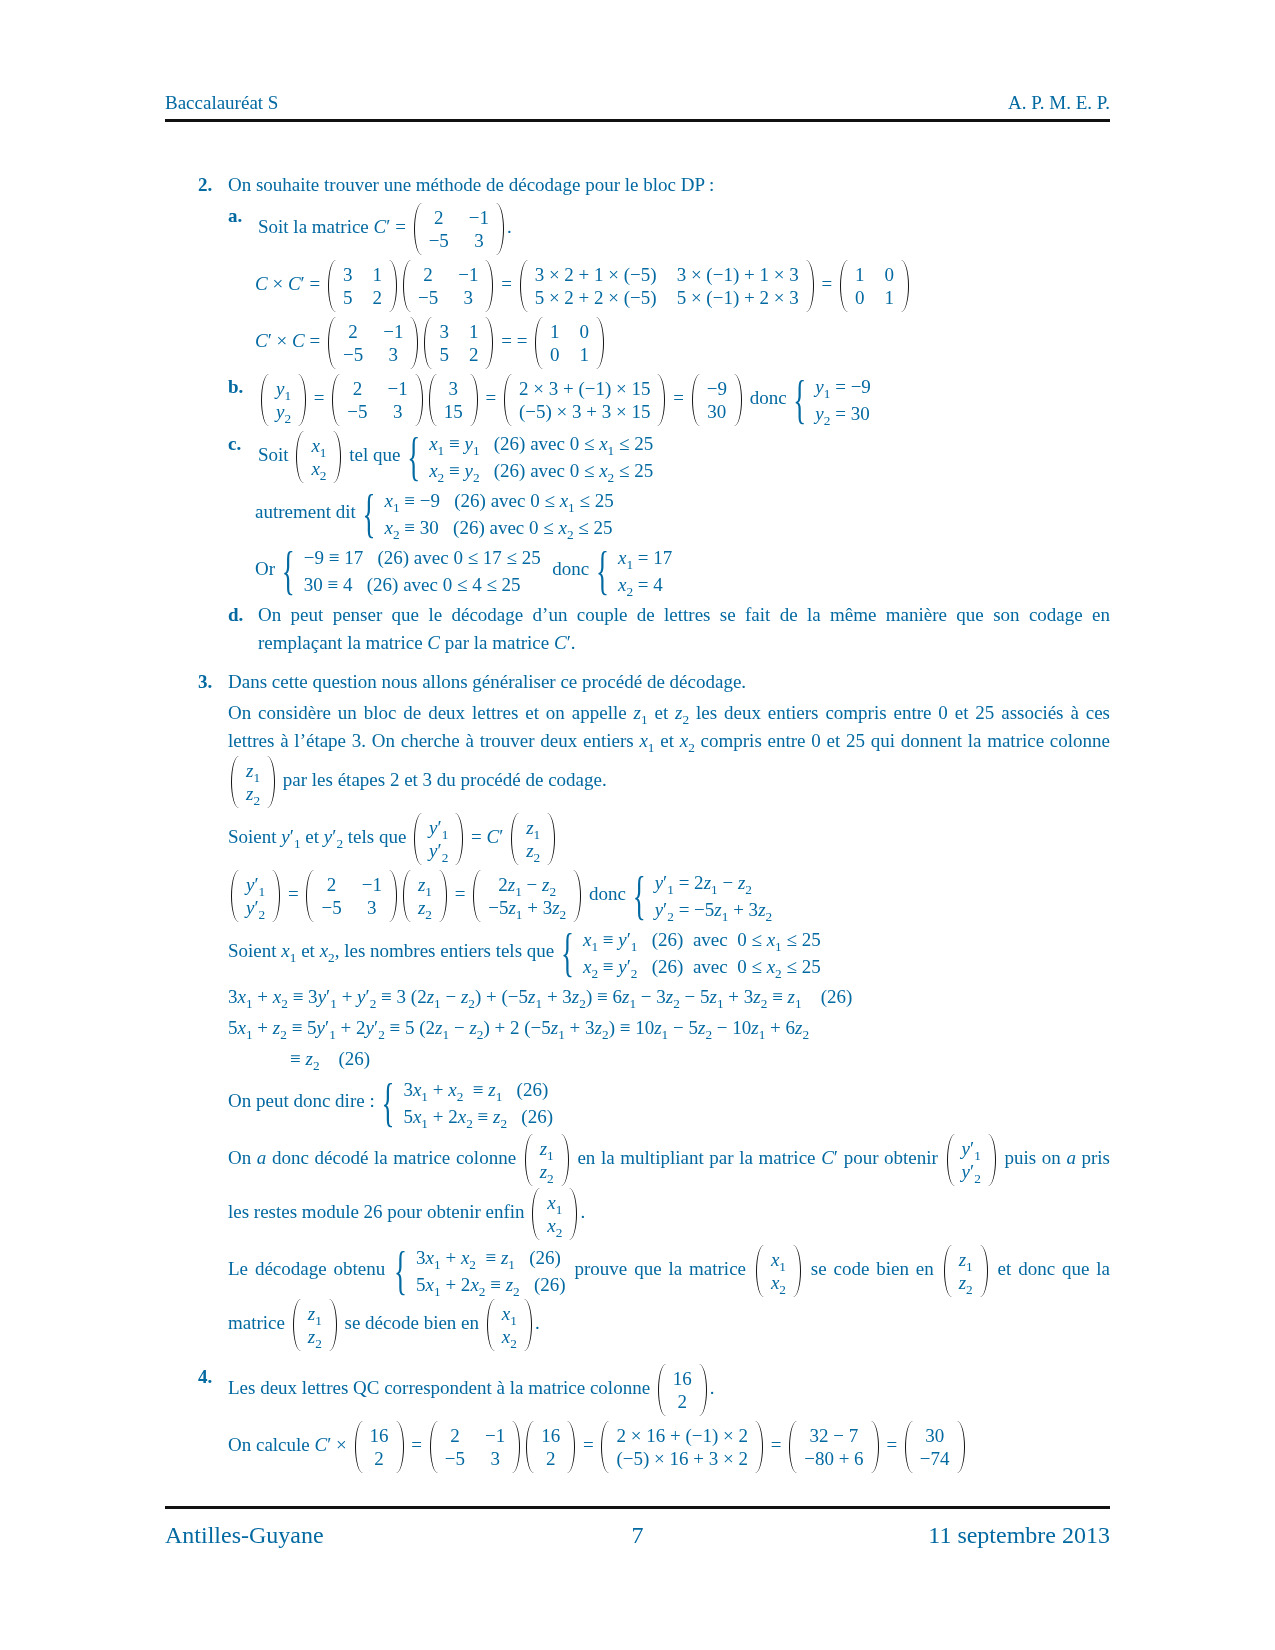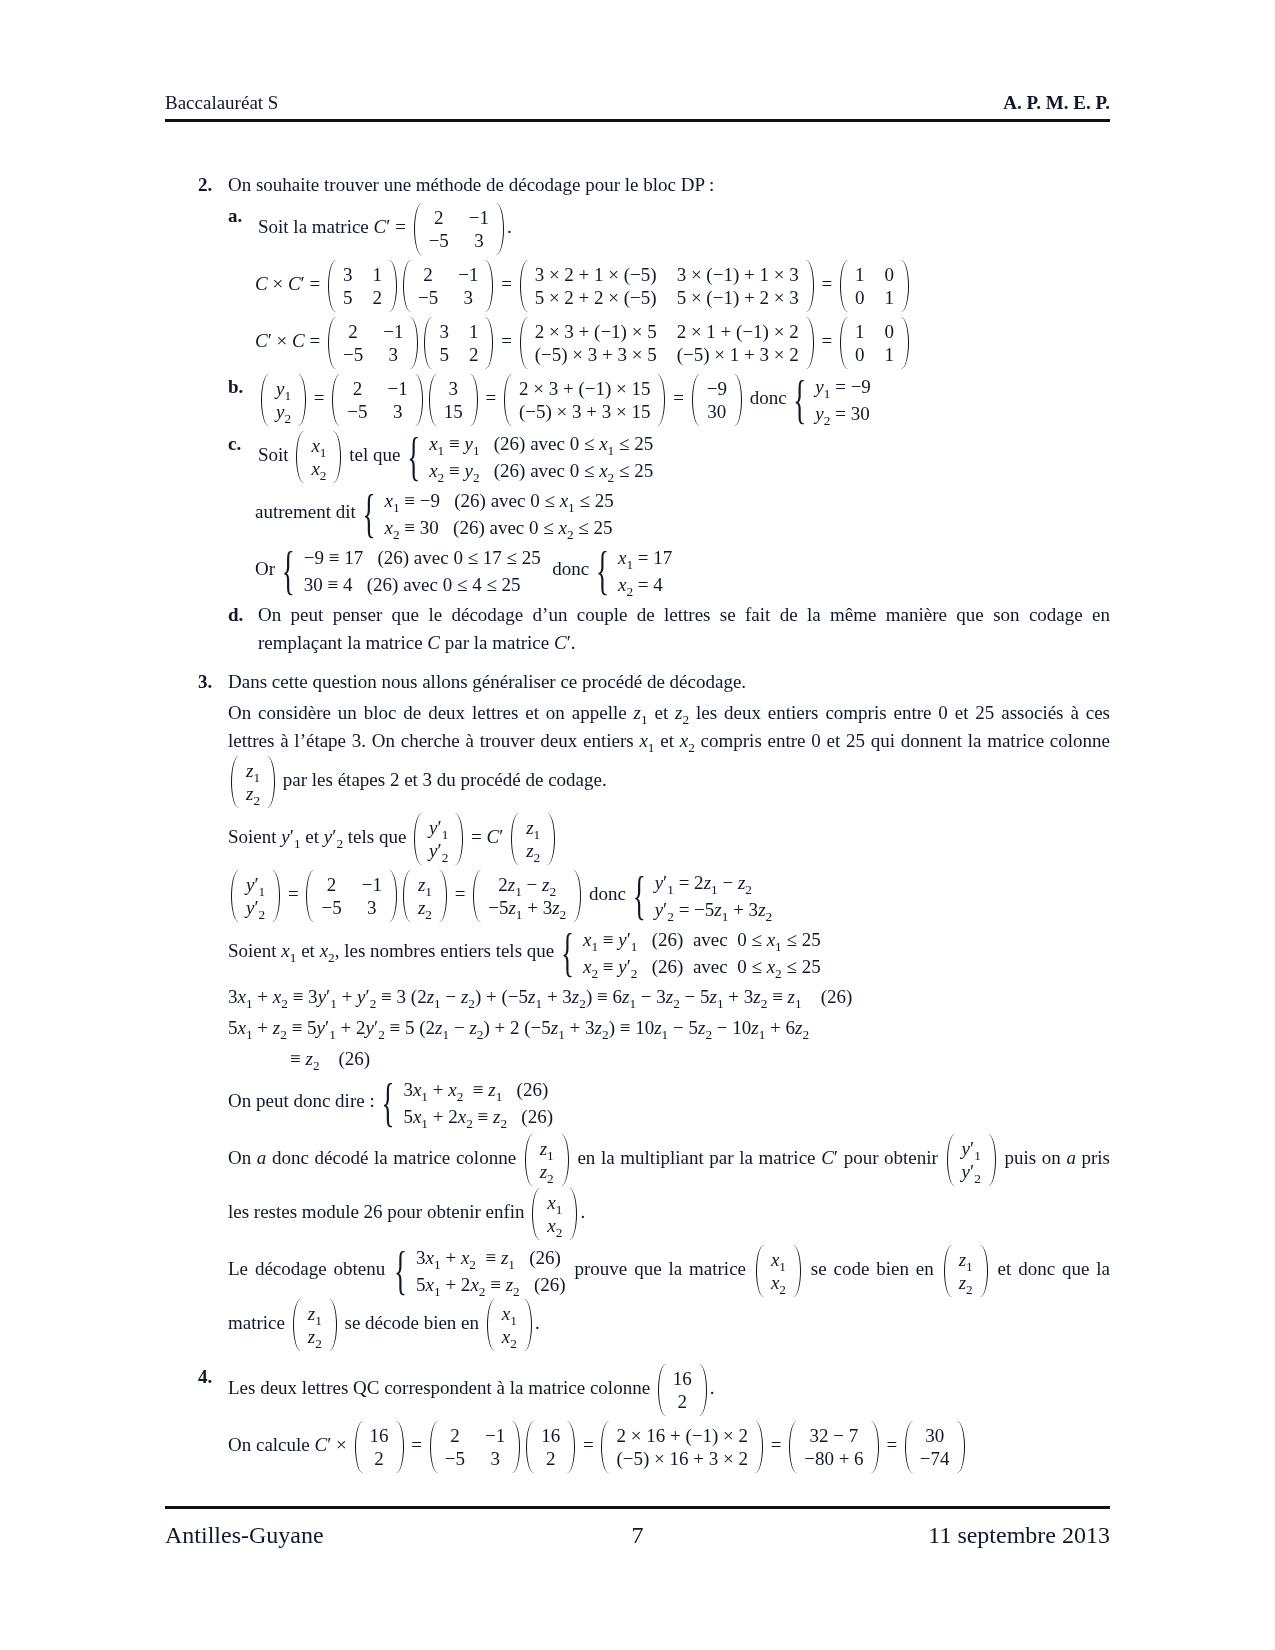--- a/index.html
+++ b/index.html
@@ -1,21 +1,21 @@
 <!DOCTYPE html>
 <html><head>
 <meta charset="utf-8">
 <style>
   html,body{margin:0;padding:0;background:#ffffff;}
   .page{position:relative;width:1275px;height:1650px;background:#ffffff;overflow:hidden;
-        font-family:"Liberation Serif","DejaVu Serif",serif;color:#0f172a;}
+        font-family:"Liberation Serif","DejaVu Serif",serif;color:#0369a1;}
   
   .hdr{position:absolute;left:165px;top:92px;width:945px;}
   .hdr-row{display:flex;justify-content:space-between;font-size:19px;line-height:22px;}
-  .bold{font-weight:bold;}
+  .bold{font-weight:normal;}
   .hdr-rule{height:3px;background:#111;margin-top:5px;}
   
   .content{position:absolute;left:165px;top:160px;width:945px;font-size:19px;line-height:28px;text-align:justify;}
   .blk{display:flex;margin-bottom:3px;}
   .blk.gap-top{margin-top:11px;}
   .ind0{margin-left:33px;}
   .ind1{margin-left:63px;}
   .ind2{margin-left:90px;}
   .lbl{flex:0 0 30px;font-weight:bold;}
   .line-body{flex:1;min-width:0;}
@@ -123,30 +123,21 @@
             <span class="pr"></span>
           </span><span class="mat">
             <span class="pl"></span>
             <span class="mgrid" style="display: grid; grid-template-columns: repeat(2, auto);">
               <span class="mc">3</span>
               <span class="mc">1</span>
               <span class="mc">5</span>
               <span class="mc">2</span>
             </span>
             <span class="pr"></span>
-          </span><span class="tok"> = </span><span class="mat">
-            <span class="pl"></span>
-            <span class="mgrid" style="display: grid; grid-template-columns: repeat(2, auto);">
-              <span class="mc">2 × 3 + (−1) × 5</span>
-              <span class="mc">2 × 1 + (−1) × 2</span>
-              <span class="mc">(−5) × 3 + 3 × 5</span>
-              <span class="mc">(−5) × 1 + 3 × 2</span>
-            </span>
-            <span class="pr"></span>
-          </span><span class="tok"> = </span><span class="mat">
+          </span><span class="tok"> = </span><span class="tok"> = </span><span class="mat">
             <span class="pl"></span>
             <span class="mgrid" style="display: grid; grid-template-columns: repeat(2, auto);">
               <span class="mc">1</span>
               <span class="mc">0</span>
               <span class="mc">0</span>
               <span class="mc">1</span>
             </span>
             <span class="pr"></span>
           </span></div>
       </div>

